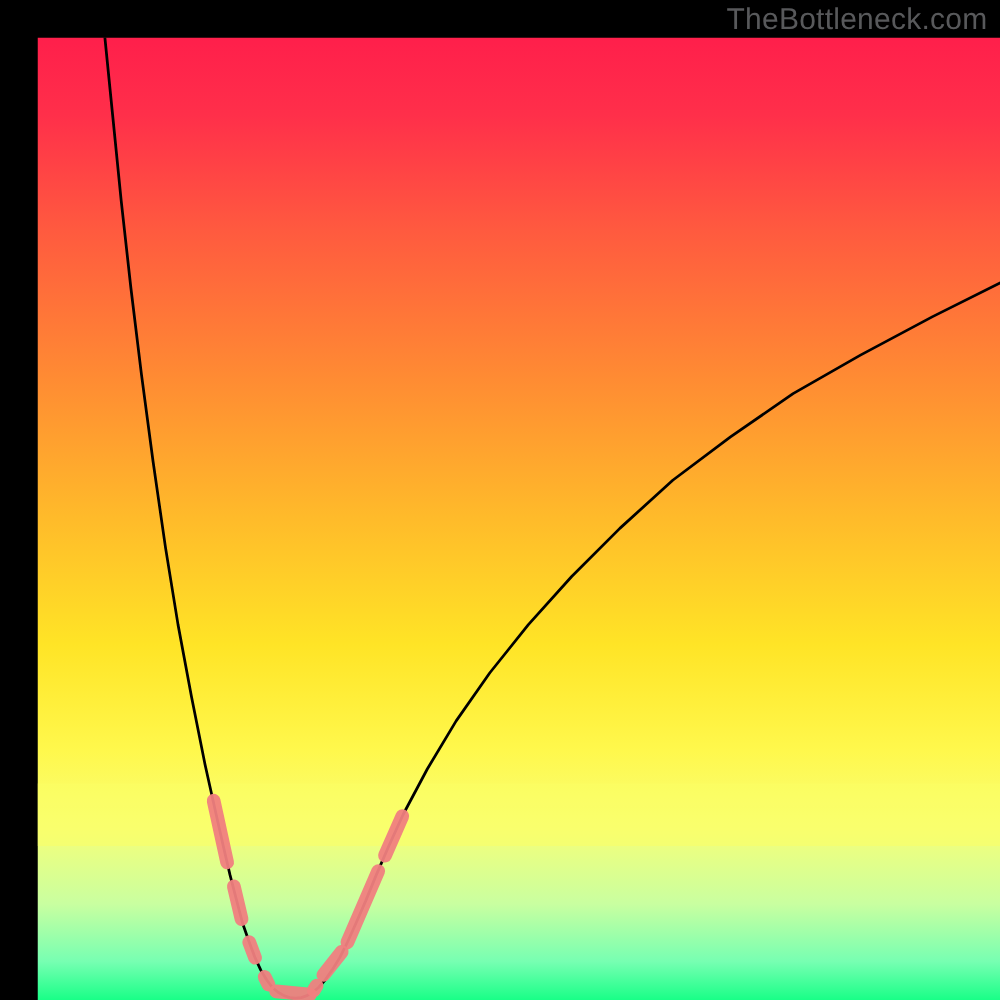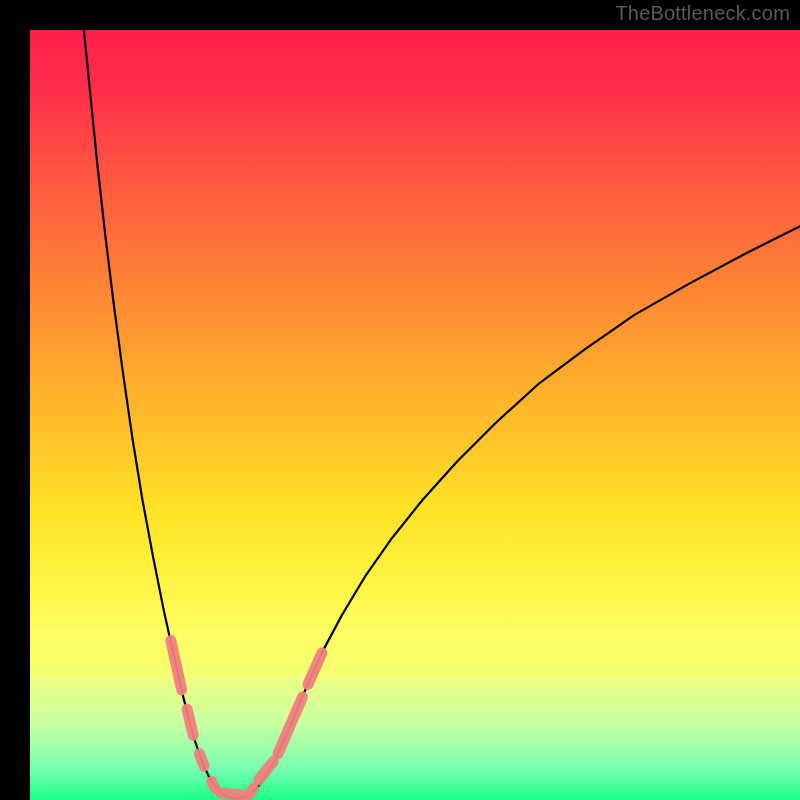--- a/index.html
+++ b/index.html
@@ -17,21 +17,21 @@
     background: #000;
   }
   .plot {
     position: absolute;
     box-sizing: border-box;
   }
   .watermark {
     position: absolute;
     top: 2px;
     right: 10px;
-    font-size: 20px;
+    font-size: 24px;
     font-weight: 500;
     color: #58595b;
     letter-spacing: 0.2px;
     white-space: nowrap;
   }
 </style>
 </head>
 <body>
 
 <div class="frame">

